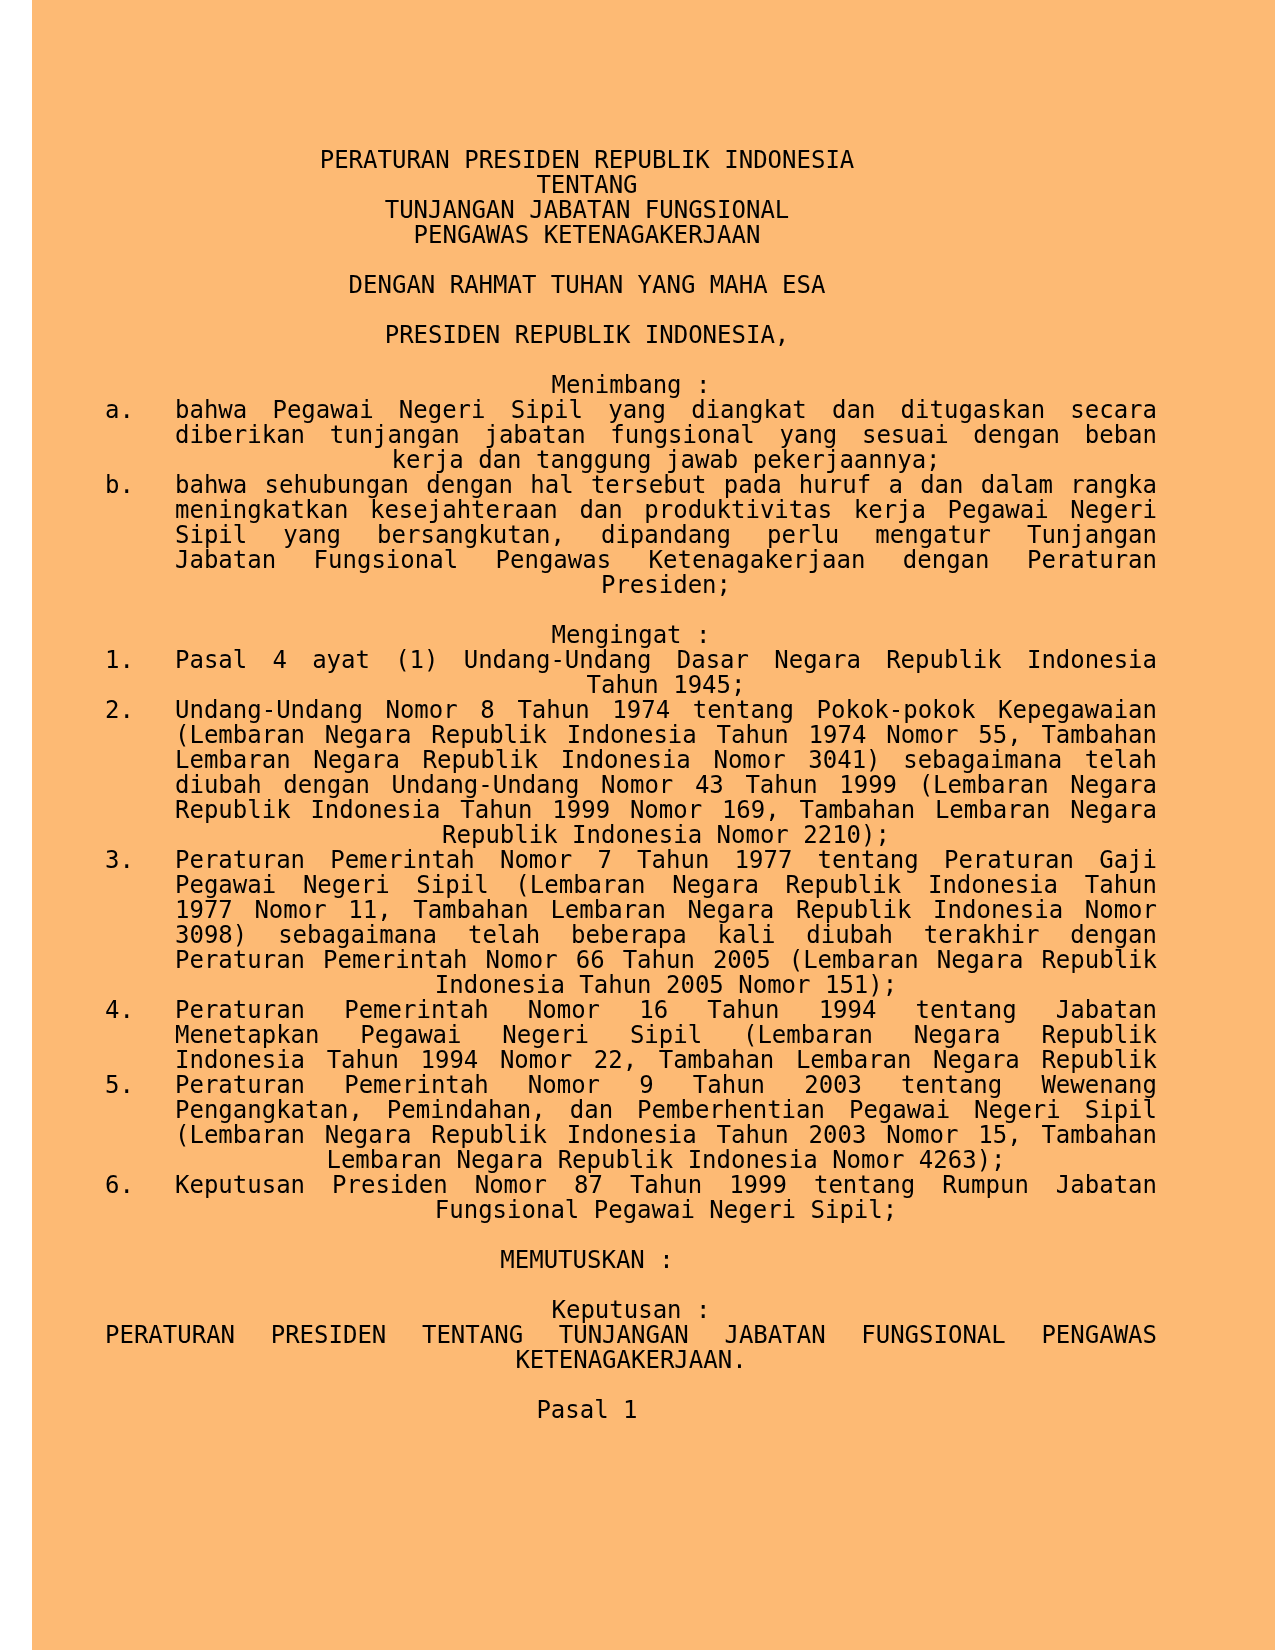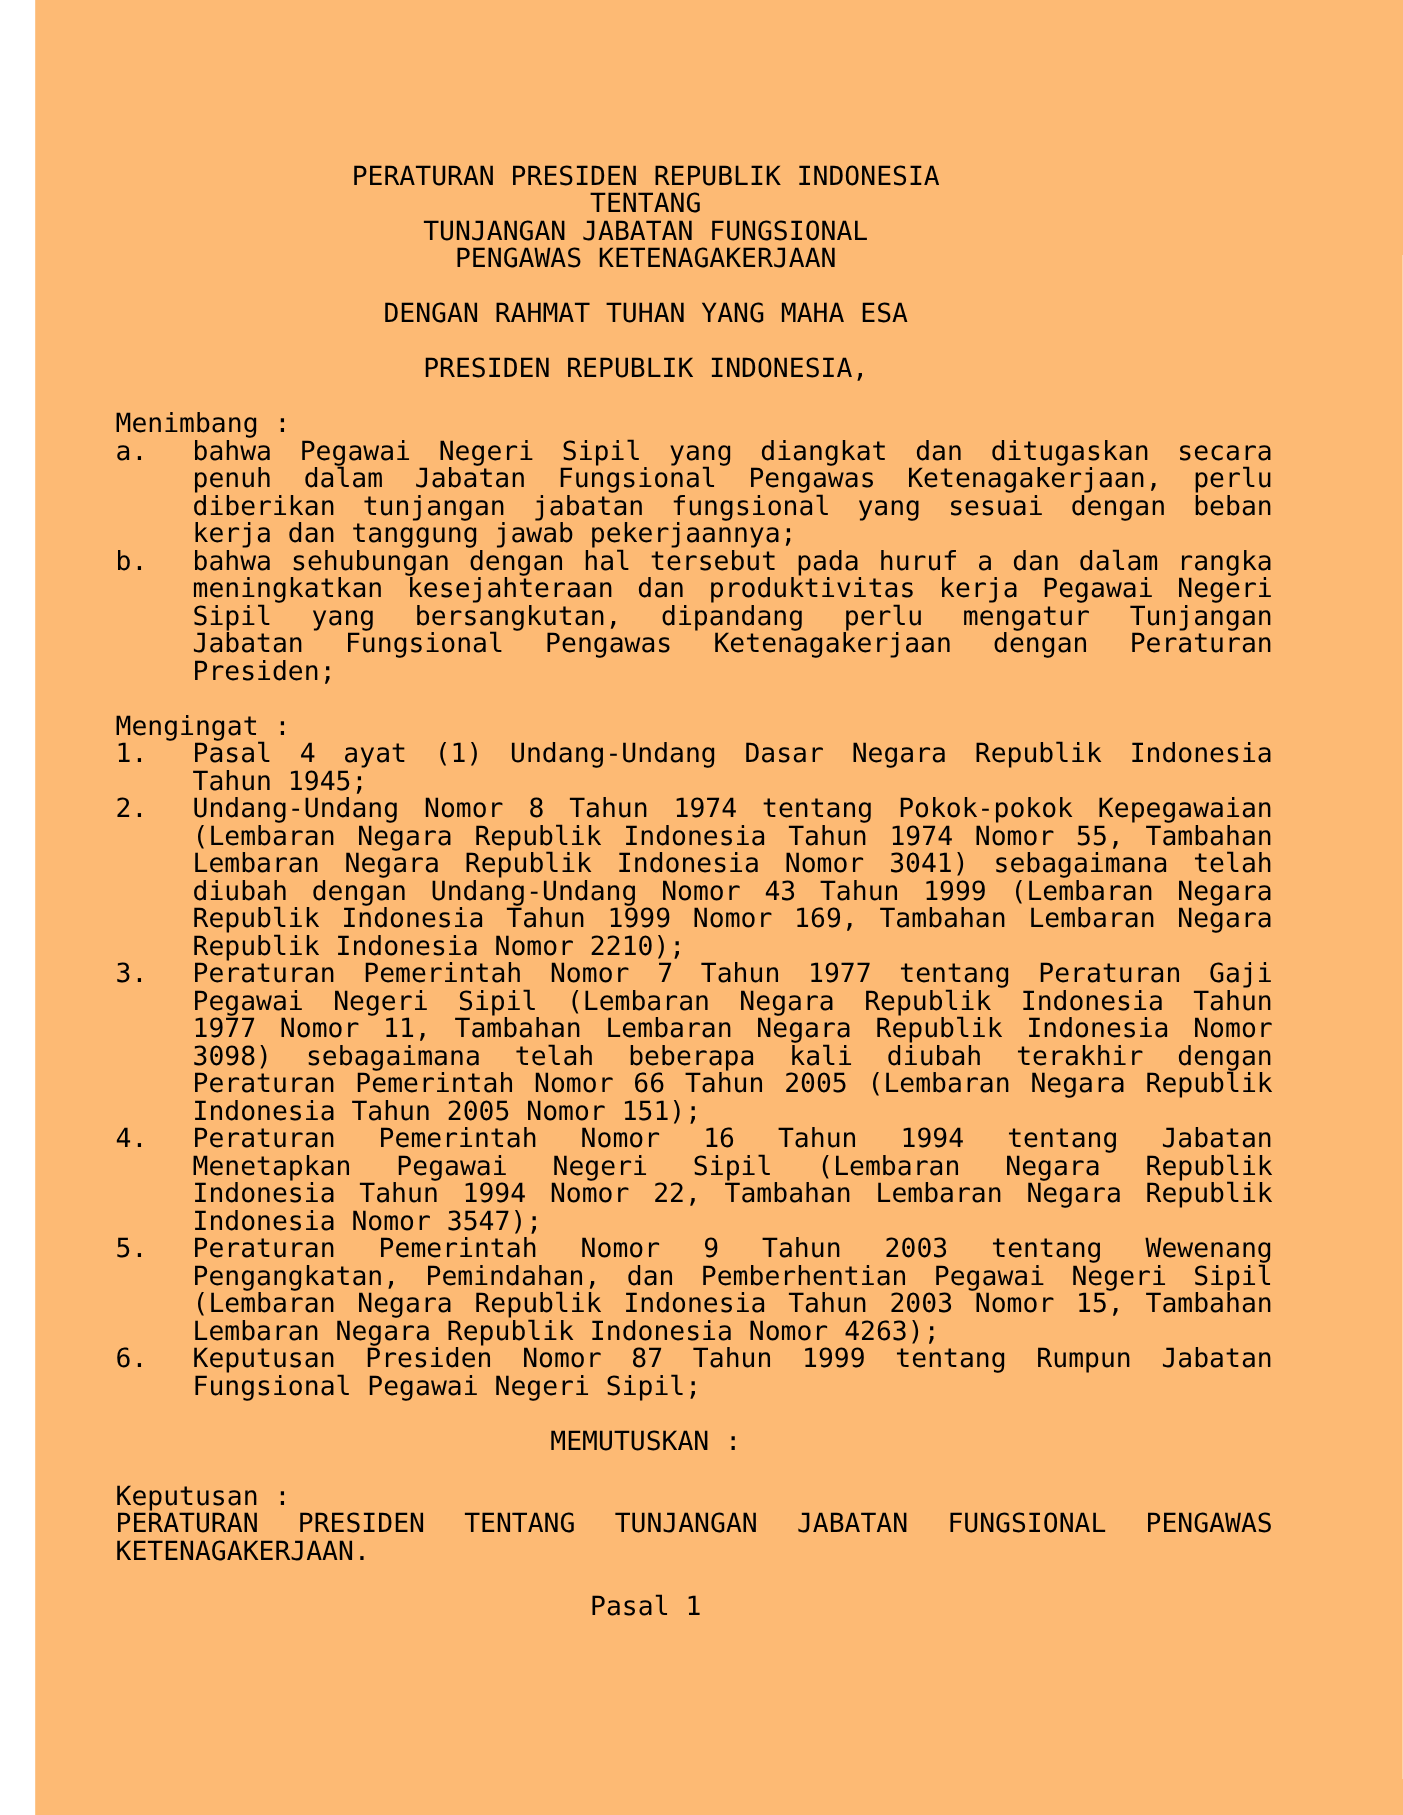--- a/index.html
+++ b/index.html
@@ -15,21 +15,21 @@
     position: absolute;
     left: 73px;
     top: 148px;
     width: 1052px;
     font-family: "DejaVu Sans Mono", "Liberation Mono", monospace;
     font-size: 24px;
     line-height: 25px;
     color: #000000;
     font-weight: 400;
   }
-  .line  { height: 25px; }
+  .line  { height: 25px; text-align: center; }
   .spacer { height: 25px; }
   .center { width: 964px; text-align: center; }
   .just   { text-align: justify; text-align-last: justify; }
   .indent { position: relative; padding-left: 70px; }
   .label  { position: absolute; left: 0; top: 0; }
 </style>
 </head>
 <body>
 
 <div class="page">
@@ -38,21 +38,20 @@
       <div class="line center">TENTANG</div>
       <div class="line center">TUNJANGAN JABATAN FUNGSIONAL</div>
       <div class="line center">PENGAWAS KETENAGAKERJAAN</div>
       <div class="spacer"></div>
       <div class="line center">DENGAN RAHMAT TUHAN YANG MAHA ESA</div>
       <div class="spacer"></div>
       <div class="line center">PRESIDEN REPUBLIK INDONESIA,</div>
       <div class="spacer"></div>
       <div class="line">Menimbang :</div>
       <div class="line indent just"><div class="label">a.</div>bahwa Pegawai Negeri Sipil yang diangkat dan ditugaskan secara</div>
-      <div class="line indent just">penuh dalam Jabatan Fungsional Pengawas Ketenagakerjaan, perlu</div>
       <div class="line indent just">diberikan tunjangan jabatan fungsional yang sesuai dengan beban</div>
       <div class="line indent">kerja dan tanggung jawab pekerjaannya;</div>
       <div class="line indent just"><div class="label">b.</div>bahwa sehubungan dengan hal tersebut pada huruf a dan dalam rangka</div>
       <div class="line indent just">meningkatkan kesejahteraan dan produktivitas kerja Pegawai Negeri</div>
       <div class="line indent just">Sipil yang bersangkutan, dipandang perlu mengatur Tunjangan</div>
       <div class="line indent just">Jabatan Fungsional Pengawas Ketenagakerjaan dengan Peraturan</div>
       <div class="line indent">Presiden;</div>
       <div class="spacer"></div>
       <div class="line">Mengingat :</div>
       <div class="line indent just"><div class="label">1.</div>Pasal 4 ayat (1) Undang-Undang Dasar Negara Republik Indonesia</div>
@@ -65,21 +64,20 @@
       <div class="line indent">Republik Indonesia Nomor 2210);</div>
       <div class="line indent just"><div class="label">3.</div>Peraturan Pemerintah Nomor 7 Tahun 1977 tentang Peraturan Gaji</div>
       <div class="line indent just">Pegawai Negeri Sipil (Lembaran Negara Republik Indonesia Tahun</div>
       <div class="line indent just">1977 Nomor 11, Tambahan Lembaran Negara Republik Indonesia Nomor</div>
       <div class="line indent just">3098) sebagaimana telah beberapa kali diubah terakhir dengan</div>
       <div class="line indent just">Peraturan Pemerintah Nomor 66 Tahun 2005 (Lembaran Negara Republik</div>
       <div class="line indent">Indonesia Tahun 2005 Nomor 151);</div>
       <div class="line indent just"><div class="label">4.</div>Peraturan Pemerintah Nomor 16 Tahun 1994 tentang Jabatan</div>
       <div class="line indent just">Menetapkan Pegawai Negeri Sipil (Lembaran Negara Republik</div>
       <div class="line indent just">Indonesia Tahun 1994 Nomor 22, Tambahan Lembaran Negara Republik</div>
-      <div class="line indent">Indonesia Nomor 3547);</div>
       <div class="line indent just"><div class="label">5.</div>Peraturan Pemerintah Nomor 9 Tahun 2003 tentang Wewenang</div>
       <div class="line indent just">Pengangkatan, Pemindahan, dan Pemberhentian Pegawai Negeri Sipil</div>
       <div class="line indent just">(Lembaran Negara Republik Indonesia Tahun 2003 Nomor 15, Tambahan</div>
       <div class="line indent">Lembaran Negara Republik Indonesia Nomor 4263);</div>
       <div class="line indent just"><div class="label">6.</div>Keputusan Presiden Nomor 87 Tahun 1999 tentang Rumpun Jabatan</div>
       <div class="line indent">Fungsional Pegawai Negeri Sipil;</div>
       <div class="spacer"></div>
       <div class="line center">MEMUTUSKAN :</div>
       <div class="spacer"></div>
       <div class="line">Keputusan :</div>

